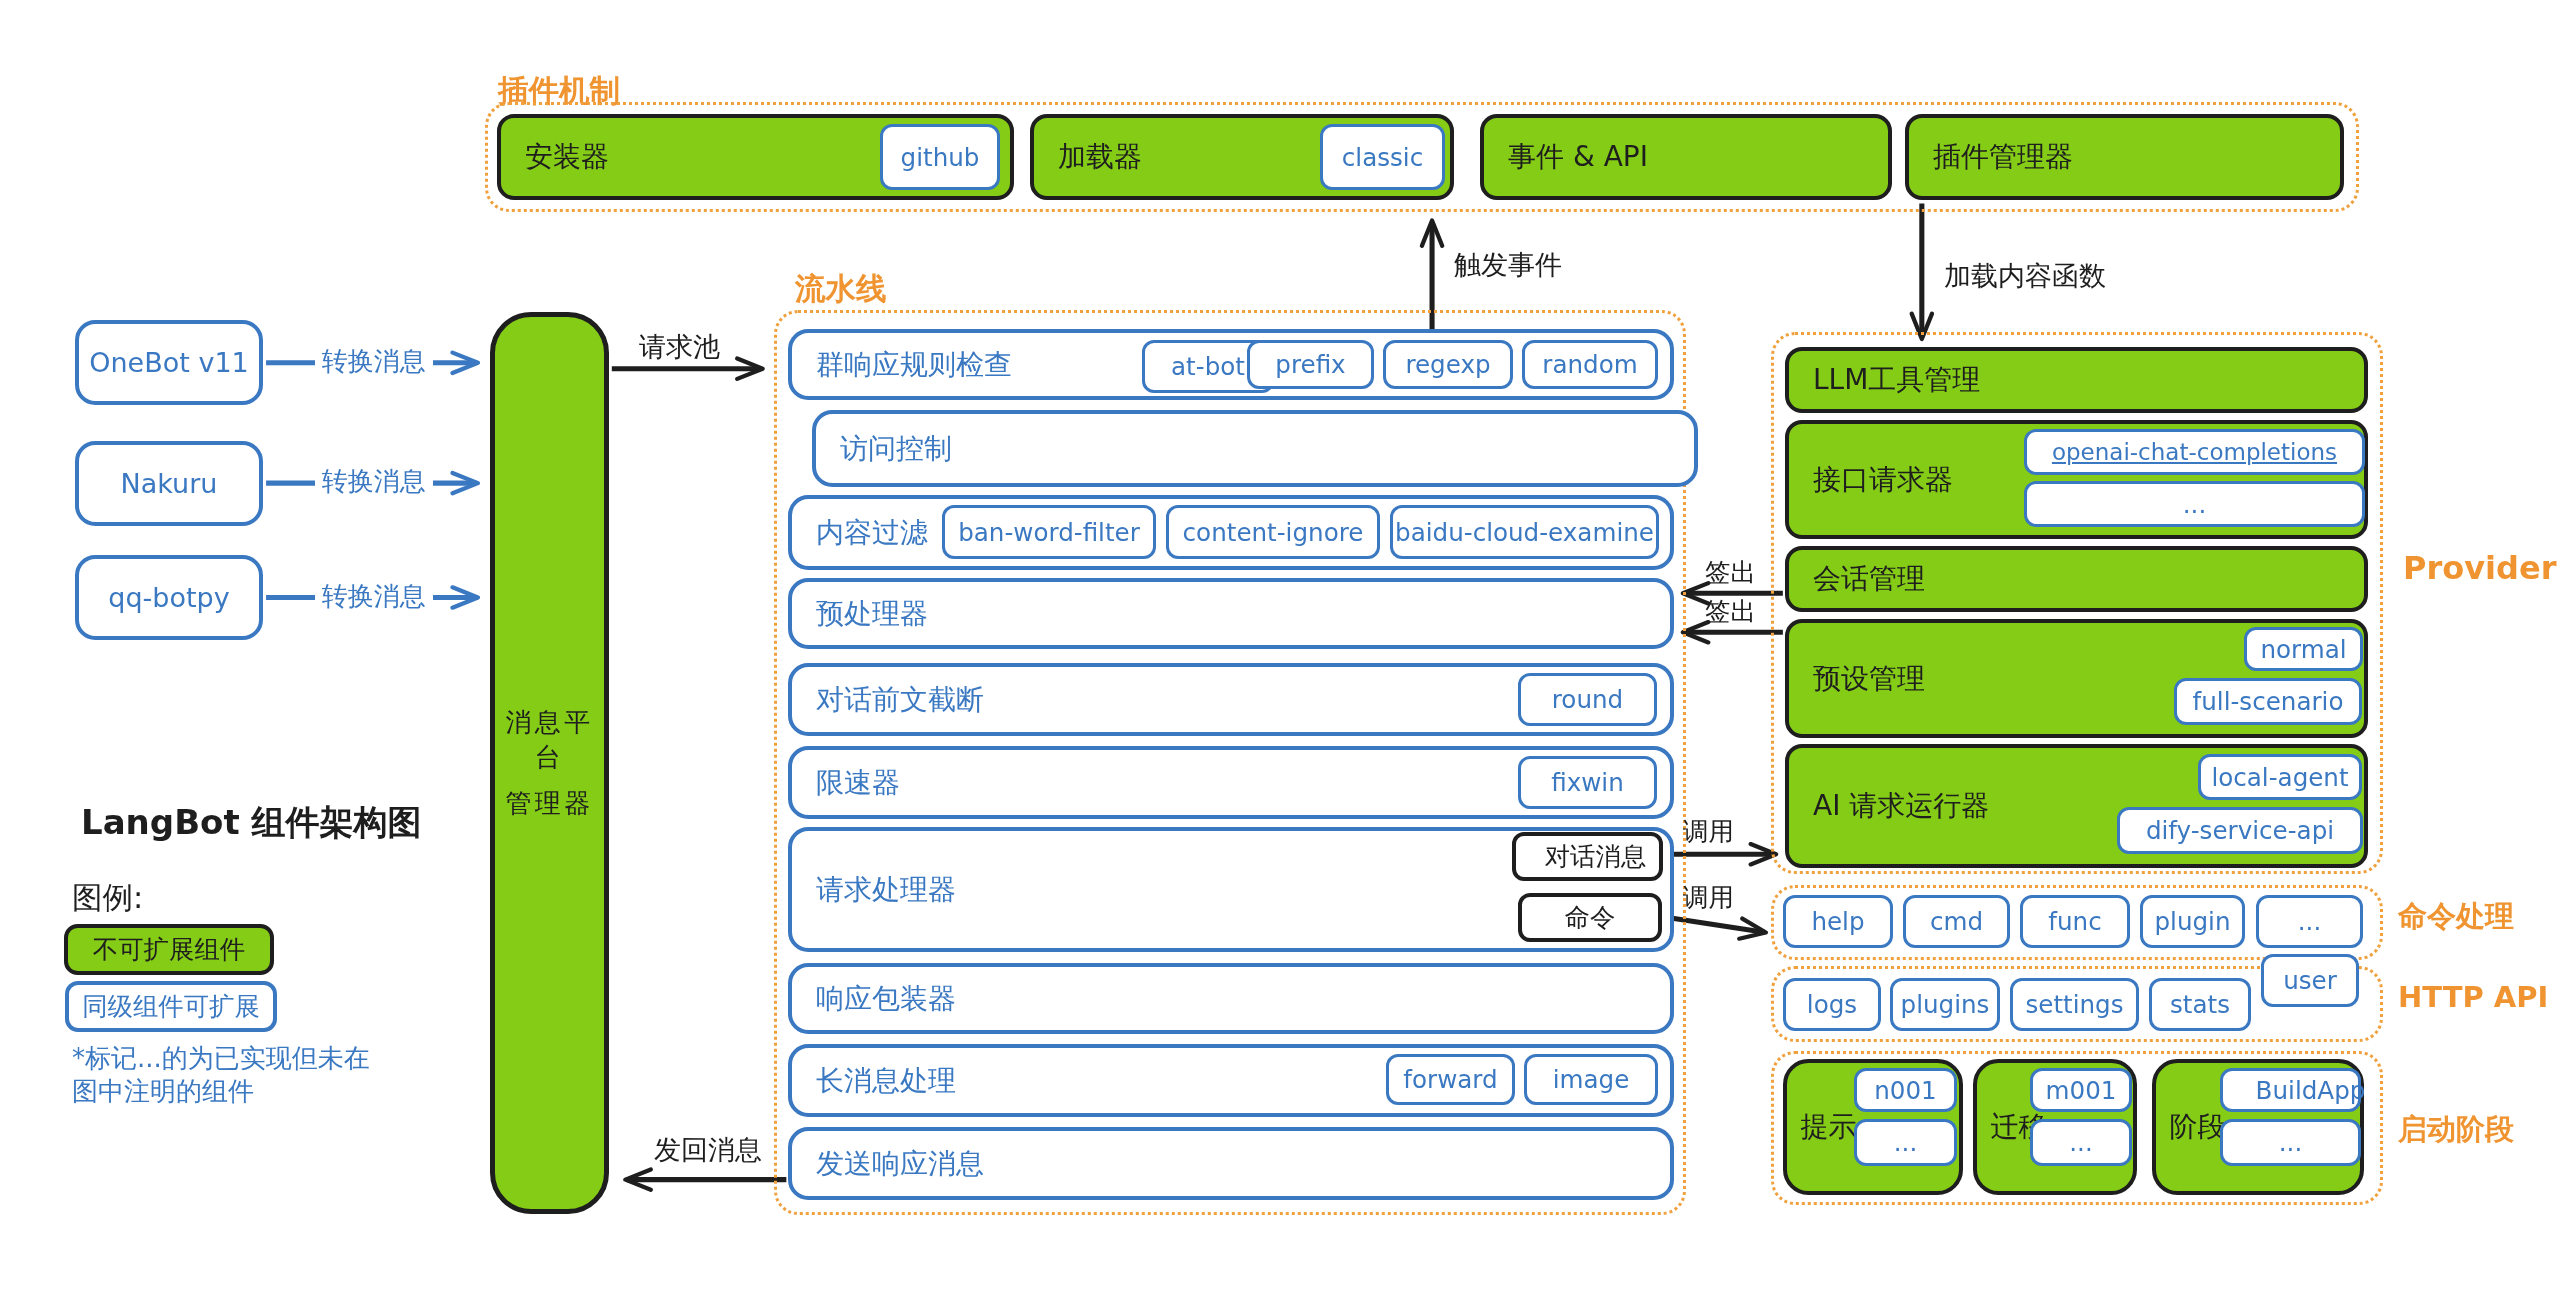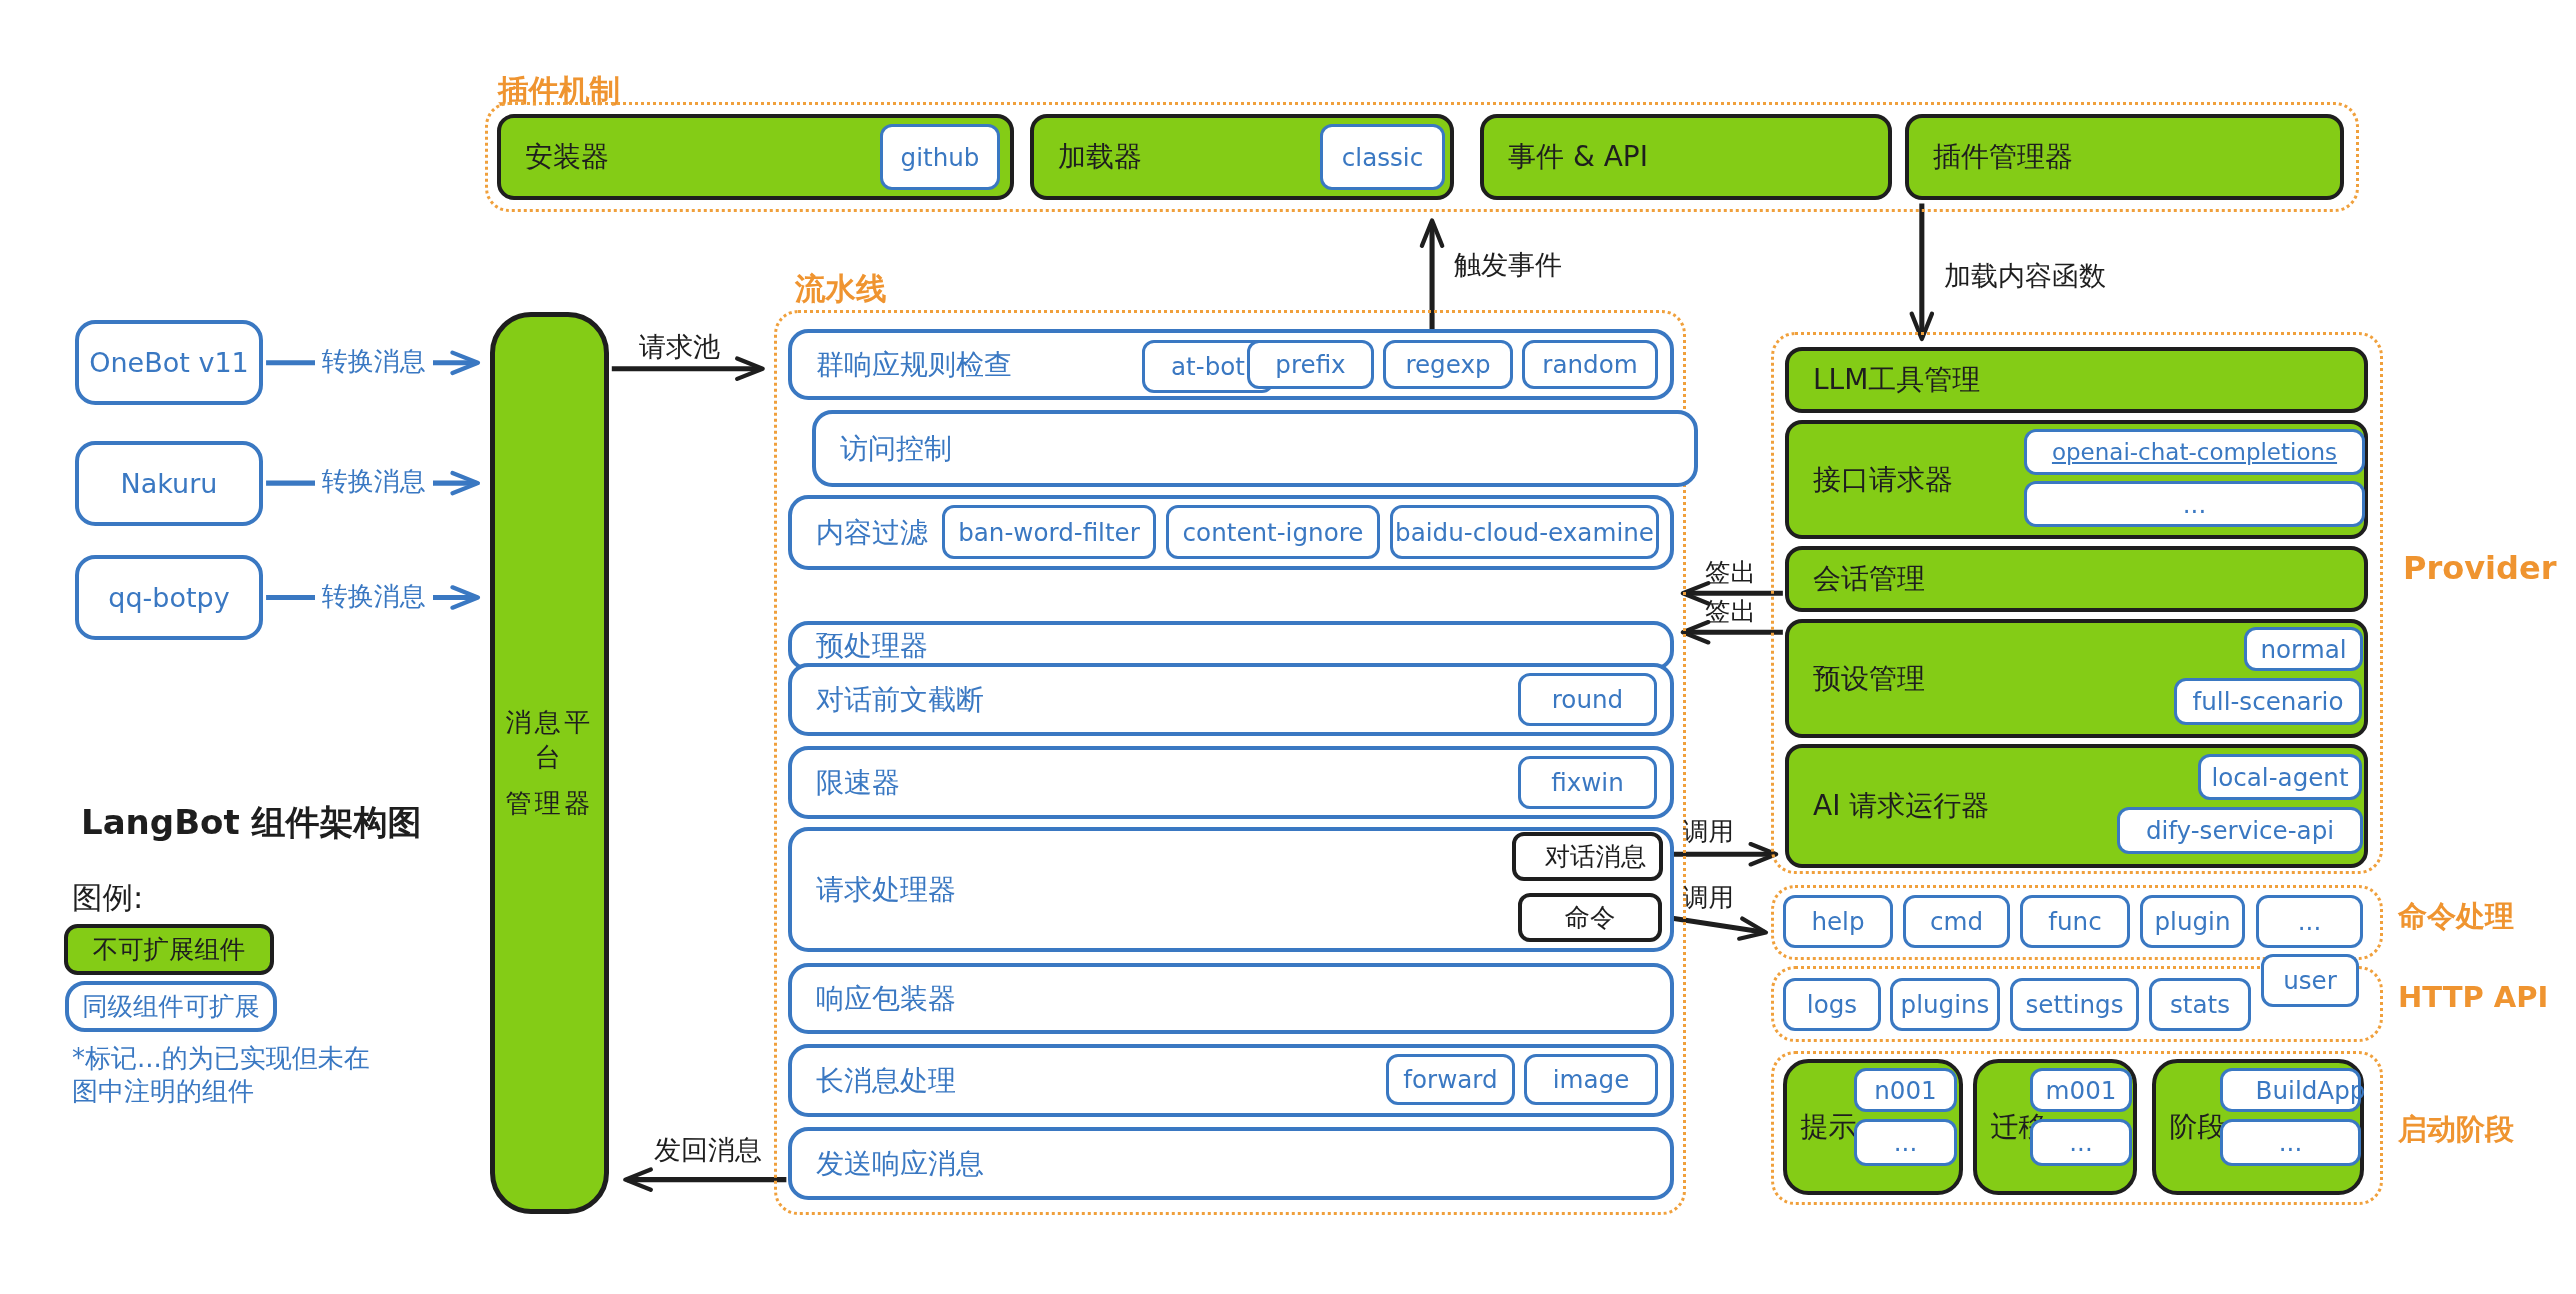--- a/index.html
+++ b/index.html
@@ -103,21 +103,21 @@
   </div>
 
   <div class="abs lbl" style="left:639px;top:329px;">请求池</div>
   <div class="abs lbl" style="left:654px;top:1132px;">发回消息</div>
 
   <div class="abs title" style="left:81px;top:800px;">LangBot 组件架构图</div>
   <div class="abs lbl" style="left:72px;top:878px;font-size:30.5px;">图例:</div>
   <div class="abs bk center" style="left:64px;top:924px;width:210px;height:51px;border-radius:13.6px;font-size:25.4px;">
     <span>不可扩展组件</span>
   </div>
-  <div class="abs bl center" style="left:65px;top:981px;width:212px;height:51px;border-radius:20px;font-size:25.4px;">
+  <div class="abs bl center" style="left:65px;top:981px;width:212px;height:51px;border-radius:13px;font-size:25.4px;">
     <span>同级组件可扩展</span>
   </div>
   <div class="abs small-note" style="left:72px;top:1041px;">*标记...的为已实现但未在</div>
   <div class="abs small-note" style="left:72px;top:1074px;">图中注明的组件</div>
 
   <div class="abs sec-label" style="left:795px;top:269px;">流水线</div>
   <div class="abs dotted" style="left:774px;top:310px;width:912px;height:905px;"></div>
 
   <div class="abs bl pad" style="left:788px;top:329px;width:886px;height:71px;">
     <span class="row-label">群响应规则检查</span>
@@ -131,21 +131,21 @@
     <span class="row-label">访问控制</span>
   </div>
 
   <div class="abs bl pad" style="left:788px;top:495px;width:886px;height:75px;">
     <span class="row-label">内容过滤</span>
   </div>
   <div class="abs badge" style="left:942px;top:505px;width:214px;height:54px;">ban-word-filter</div>
   <div class="abs badge" style="left:1166px;top:505px;width:214px;height:54px;">content-ignore</div>
   <div class="abs badge" style="left:1390px;top:505px;width:269px;height:54px;">baidu-cloud-examine</div>
 
-  <div class="abs bl pad" style="left:788px;top:578px;width:886px;height:50px;margin-top:43px;">
+  <div class="abs bl pad" style="left:788px;top:578px;width:886px;height:71px;">
     <span class="row-label">预处理器</span>
   </div>
 
   <div class="abs bl pad" style="left:788px;top:663px;width:886px;height:73px;">
     <span class="row-label">对话前文截断</span>
   </div>
   <div class="abs badge" style="left:1518px;top:673px;width:139px;height:53px;">round</div>
 
   <div class="abs bl pad" style="left:788px;top:746px;width:886px;height:73px;">
     <span class="row-label">限速器</span>

